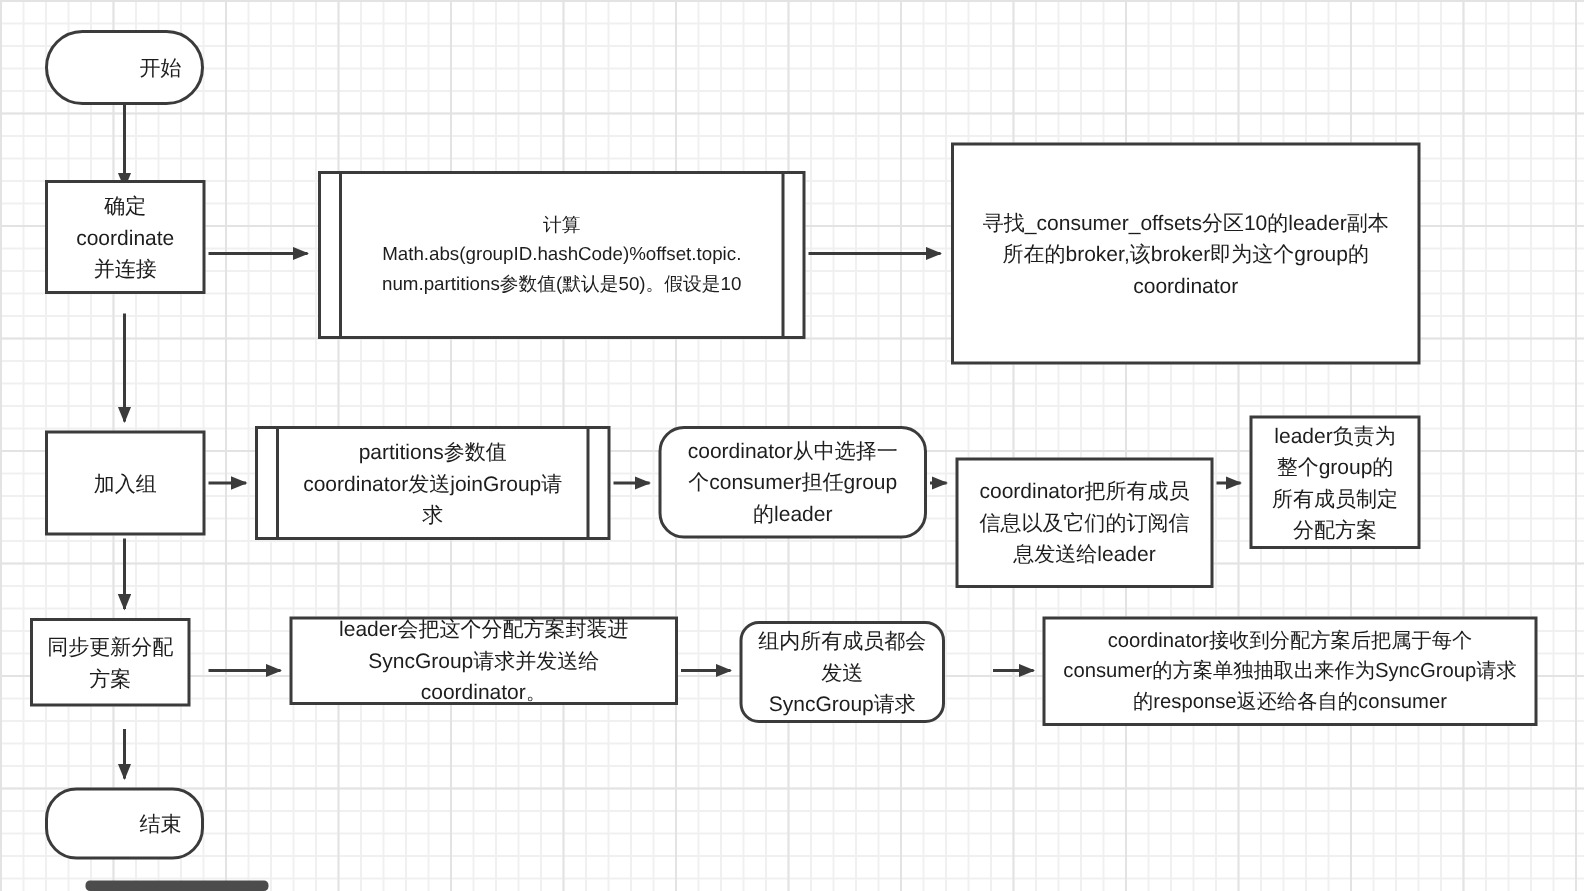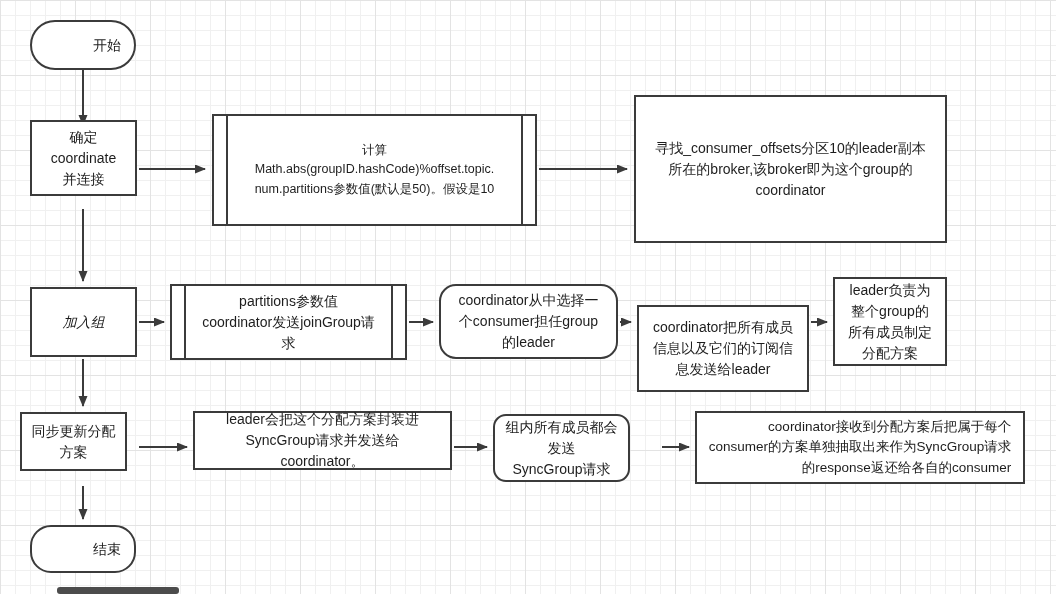--- a/index.html
+++ b/index.html
@@ -53,21 +53,21 @@
     top: 0;
     bottom: 0;
     width: 0;
     border-left: 2px solid #3b3b3b;
   }
   .predef::before { left: 12px; }
   .predef::after  { right: 12px; }
 
   .node.small-text { font-size: 12.5px; }
   .node.small-text .label { line-height: 1.55; padding: 2px 16px; }
-  .node.mid-text { font-size: 13.5px; text-align: right; }
+  .node.mid-text { font-size: 13.5px; }
 
   .scrollbar-thumb {
     position: absolute;
     left: 57px;
     top: 587px;
     width: 122px;
     height: 7px;
     border-radius: 3px;
     background: #4c4c4c;
   }
@@ -113,21 +113,21 @@
 Math.abs(groupID.hashCode)%offset.topic.
 num.partitions参数值(默认是50)。假设是10</span>
   </div>
 
   <div class="node" style="left:634px; top:95px; width:313px; height:148px;">
     <span class="label">寻找_consumer_offsets分区10的leader副本
 所在的broker,该broker即为这个group的
 coordinator</span>
   </div>
 
-  <div class="node" style="left:30px; top:287px; width:107px; height:70px;font-style:italic;">
+  <div class="node" style="left:30px; top:287px; width:107px; height:70px;">
     <span class="label">加入组</span>
   </div>
 
   <div class="node predef" style="left:170px; top:284px; width:237px; height:76px;">
     <span class="label">partitions参数值
 coordinator发送joinGroup请
 求</span>
   </div>
 
   <div class="node" style="left:439px; top:284px; width:179px; height:75px;border-radius:17px;">

